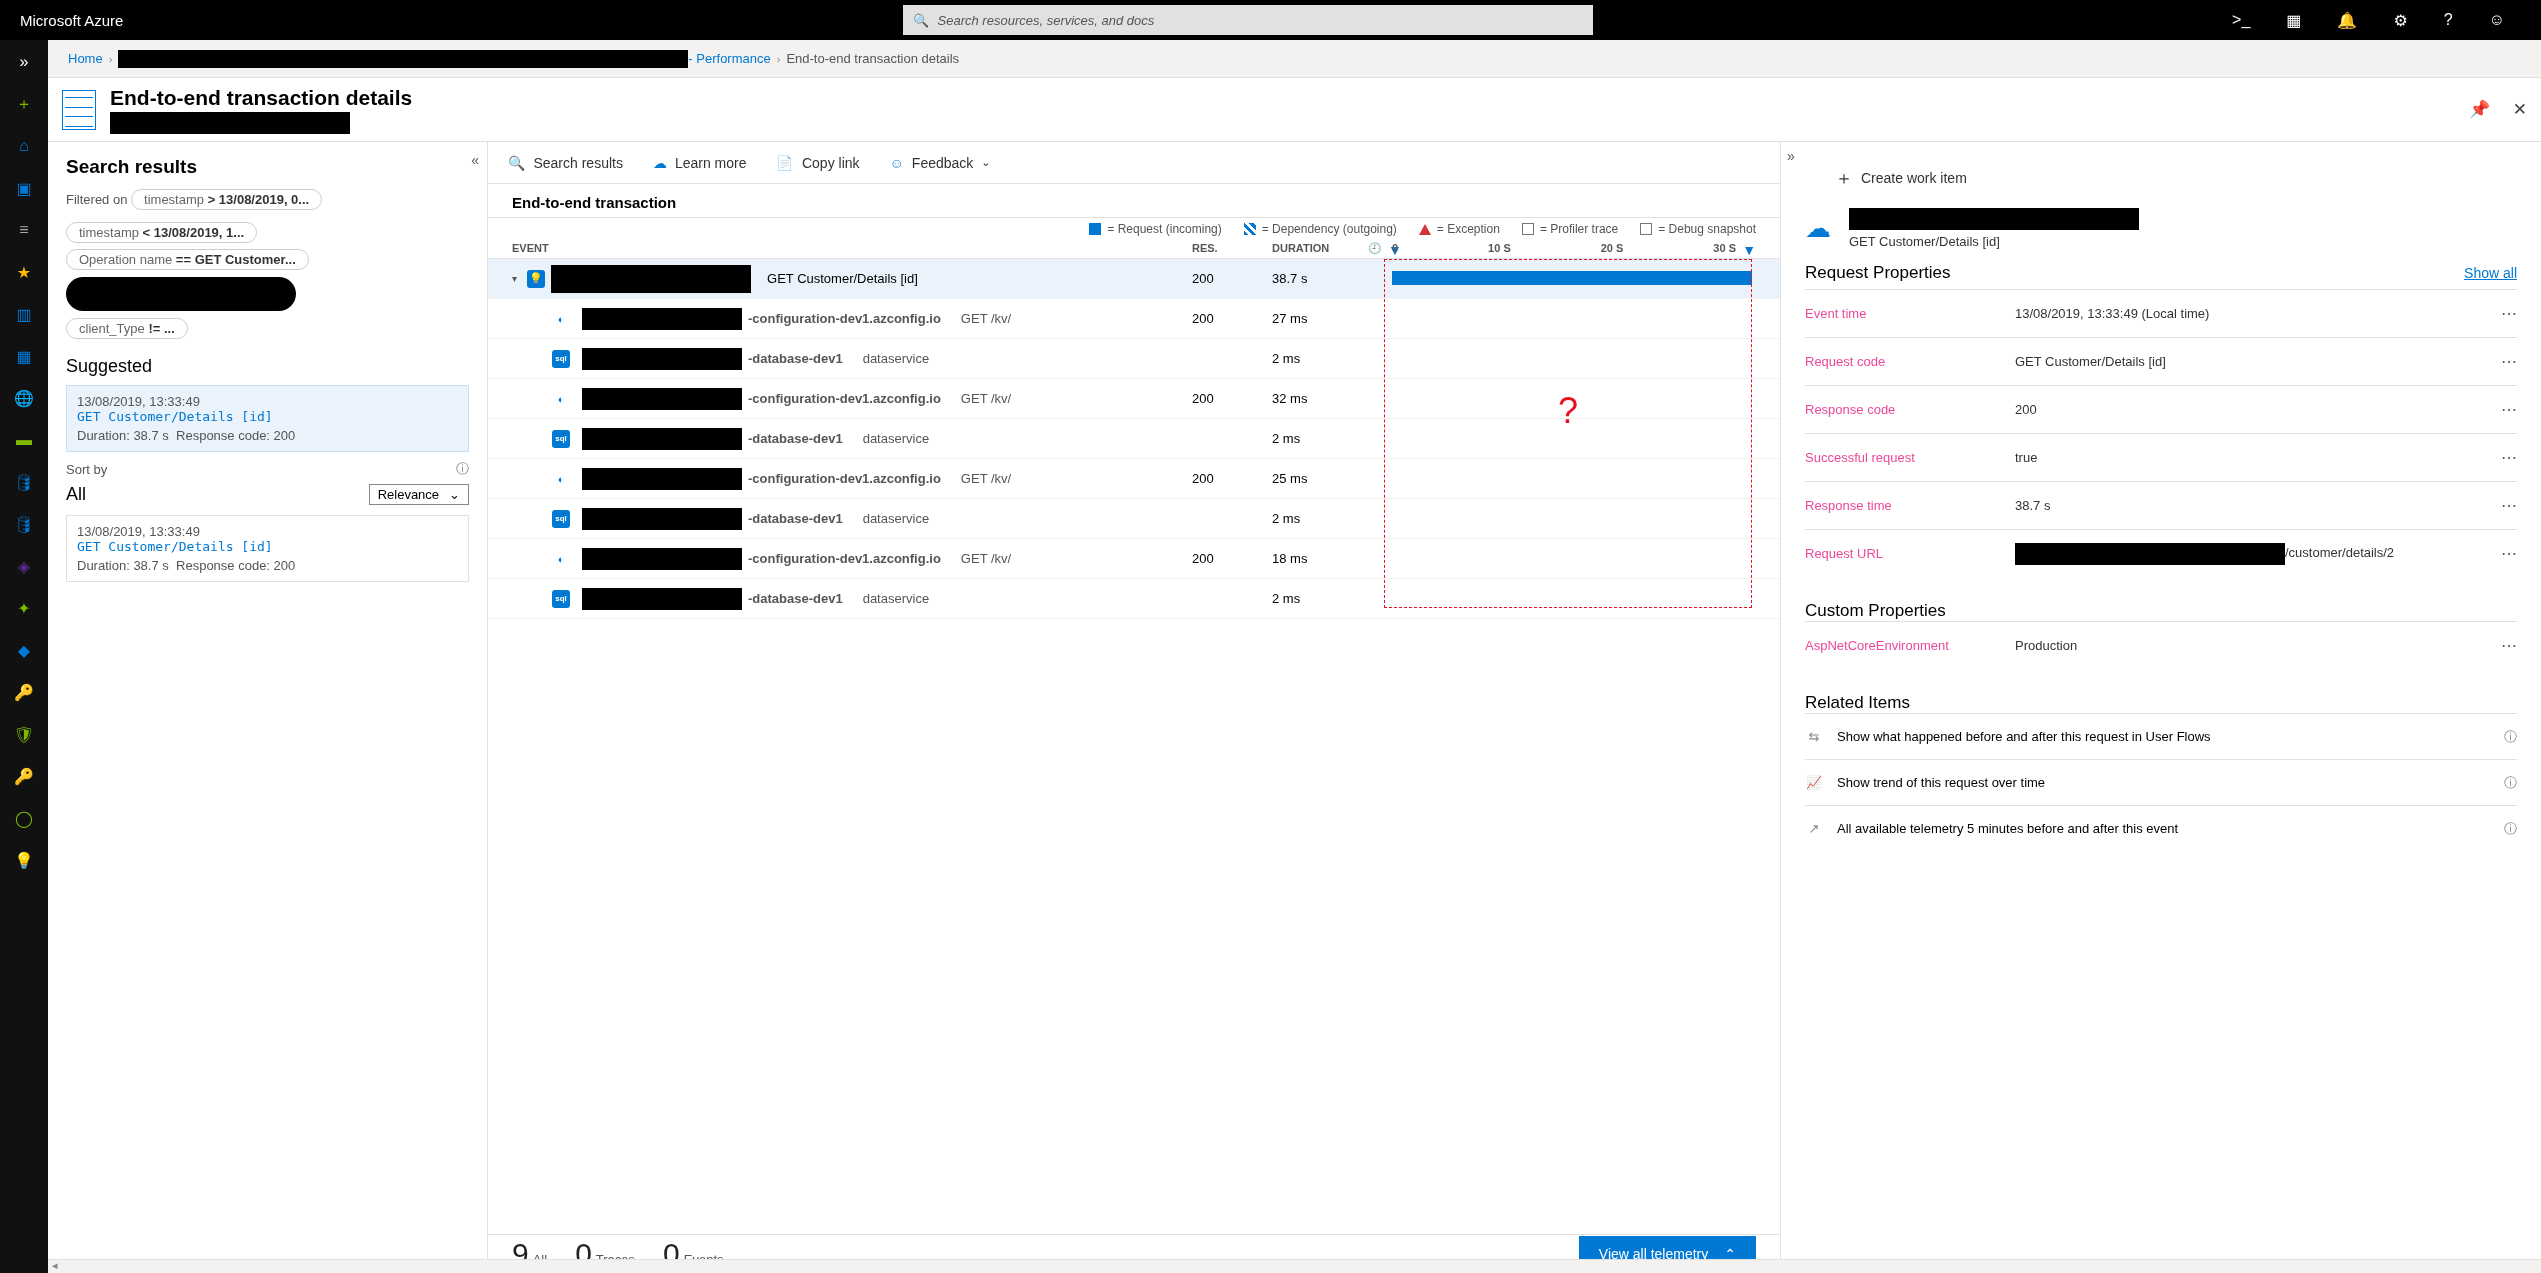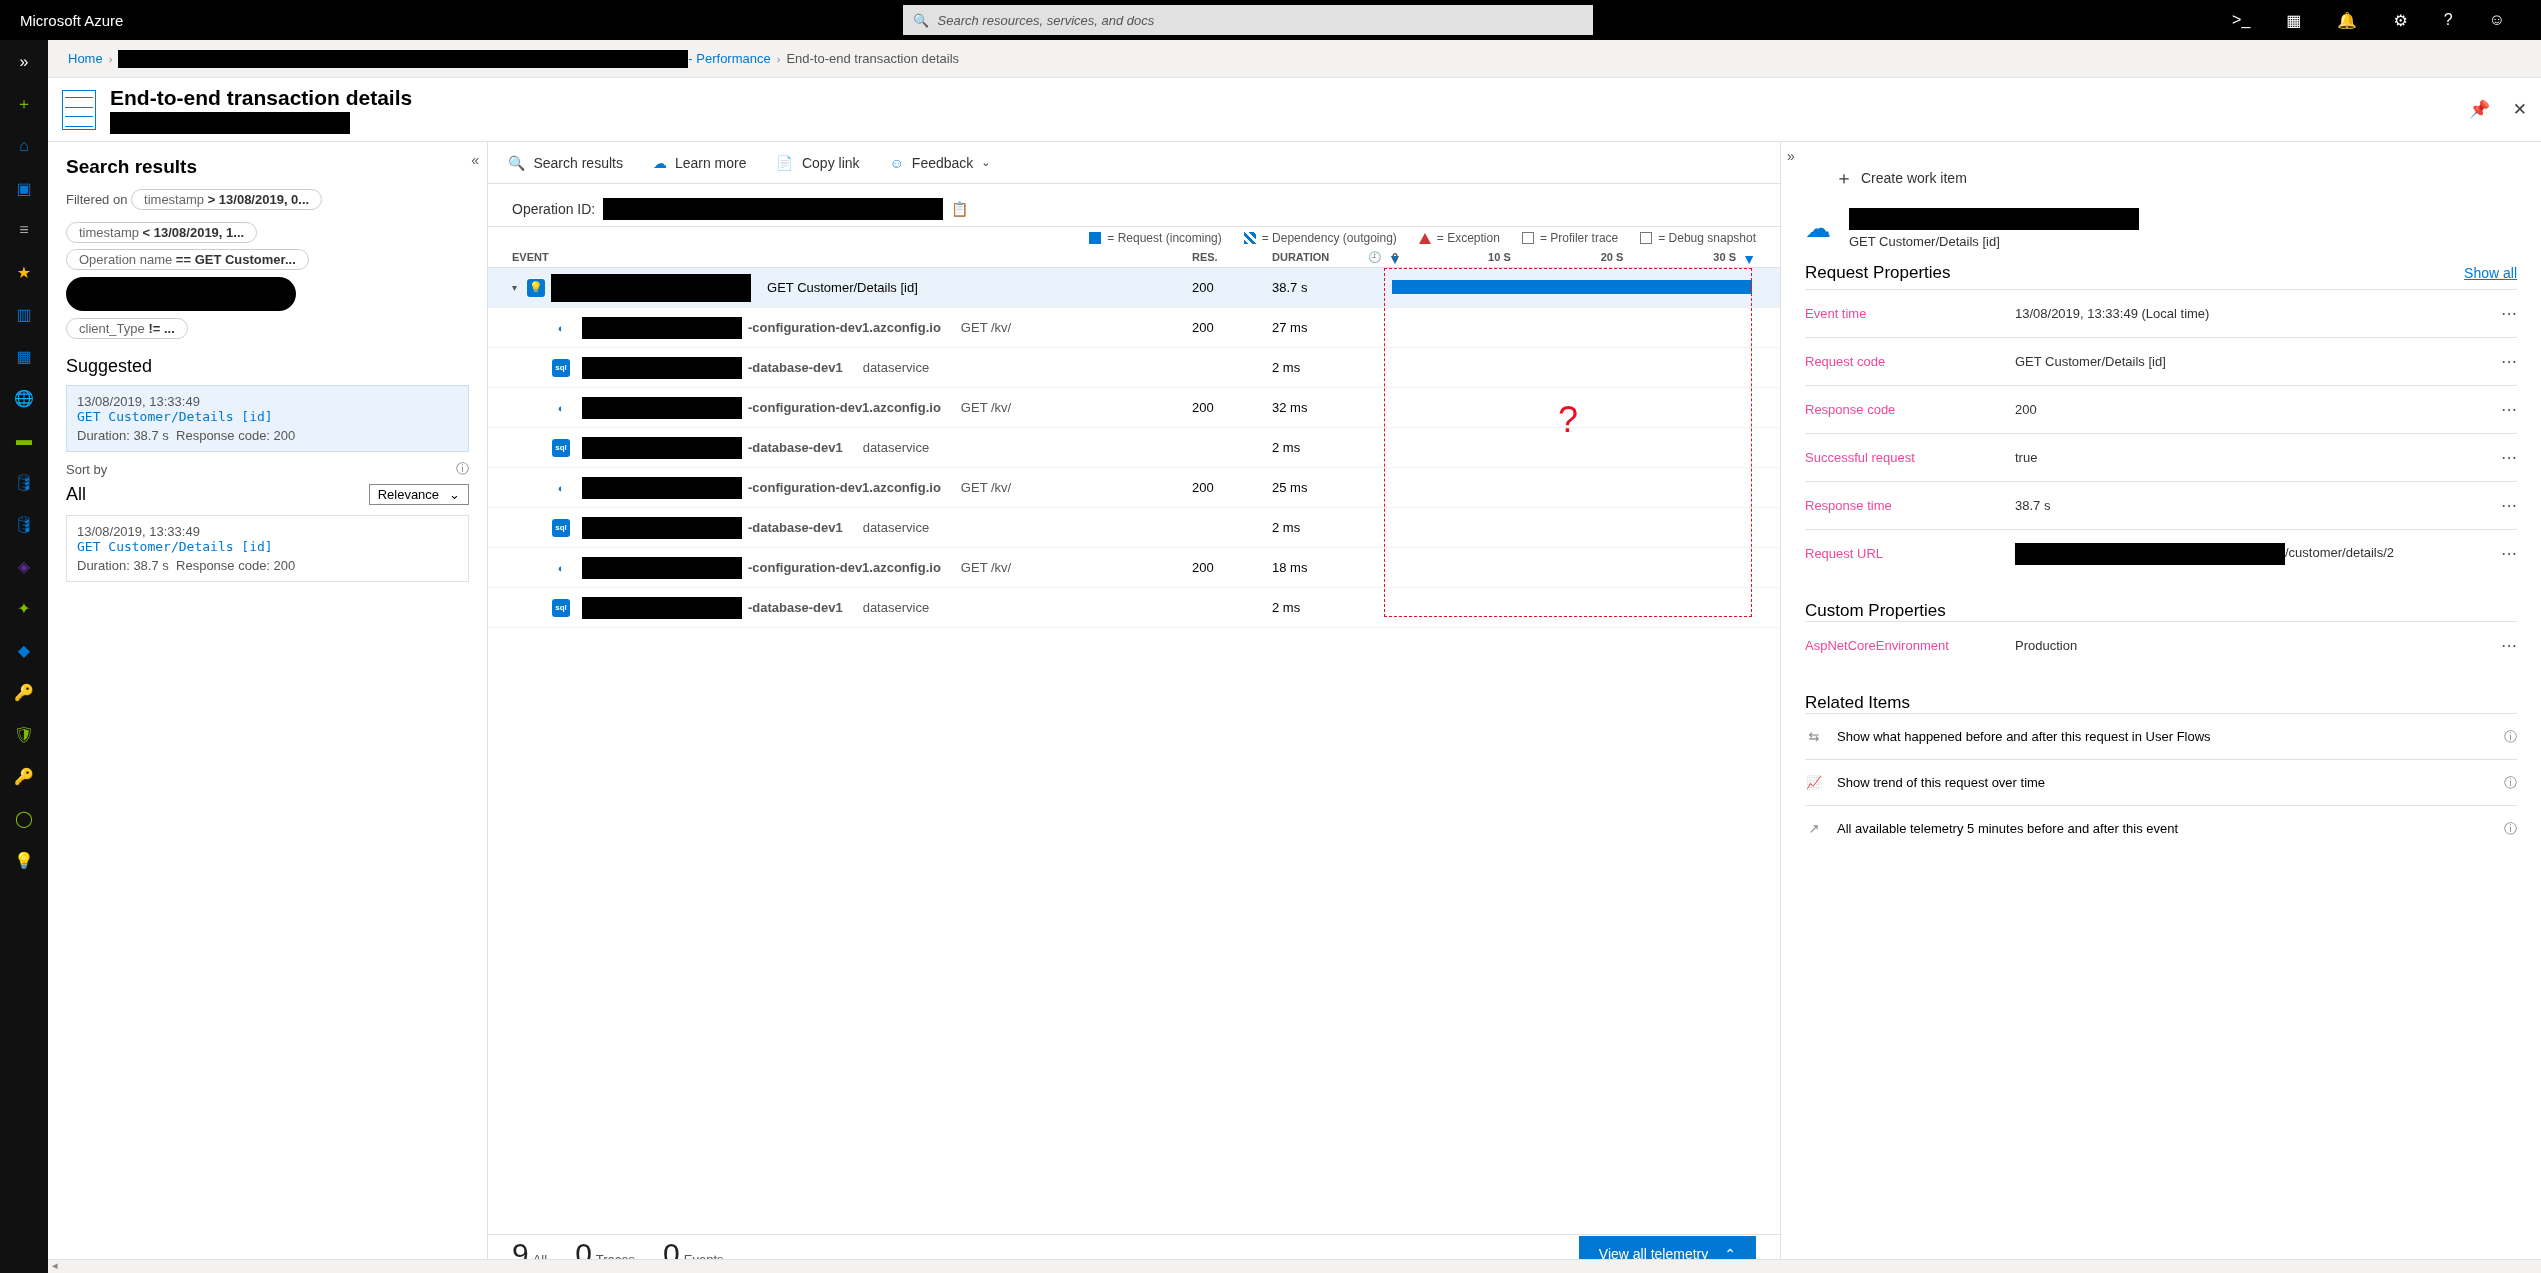--- a/index.html
+++ b/index.html
@@ -252,25 +252,21 @@
           <span>Copy link</span>
         </div>
       <div class="tl-item">
           <span class="tl-icon">☺</span>
           <span>Feedback</span> 
           <span style="font-size:11px;">⌄</span>
         </div>
     </div>
 
     <div class="trans-head">
-      <div class="opid-line">
-        <span>Operation ID:</span>
-        <span class="opid-black"></span>
-        <span style="color:#0078d4;">📋</span>
-      </div>
+      <h3>End-to-end transaction</h3>
     </div>
 
     <div class="legend-line">
       <span class="legend-item">
           <span class="legend-sq blue"></span>
           <span>= Request (incoming)</span>
         </span>
       <span class="legend-item">
           <span class="legend-sq hatch"></span>
           <span>= Dependency (outgoing)</span>

